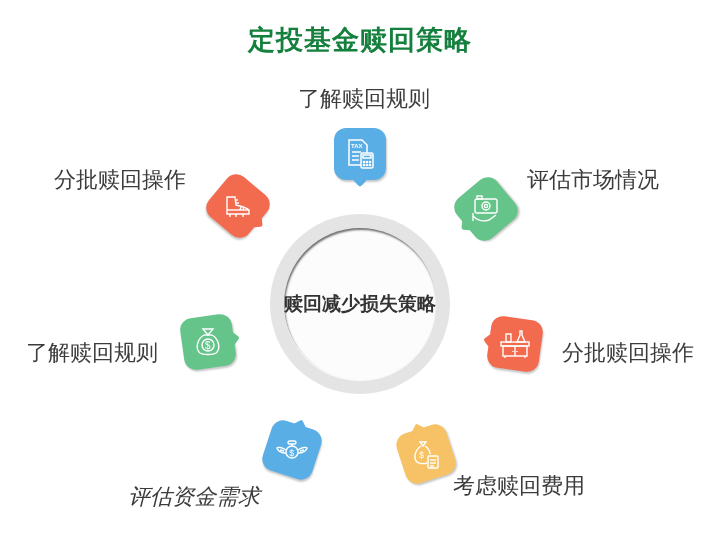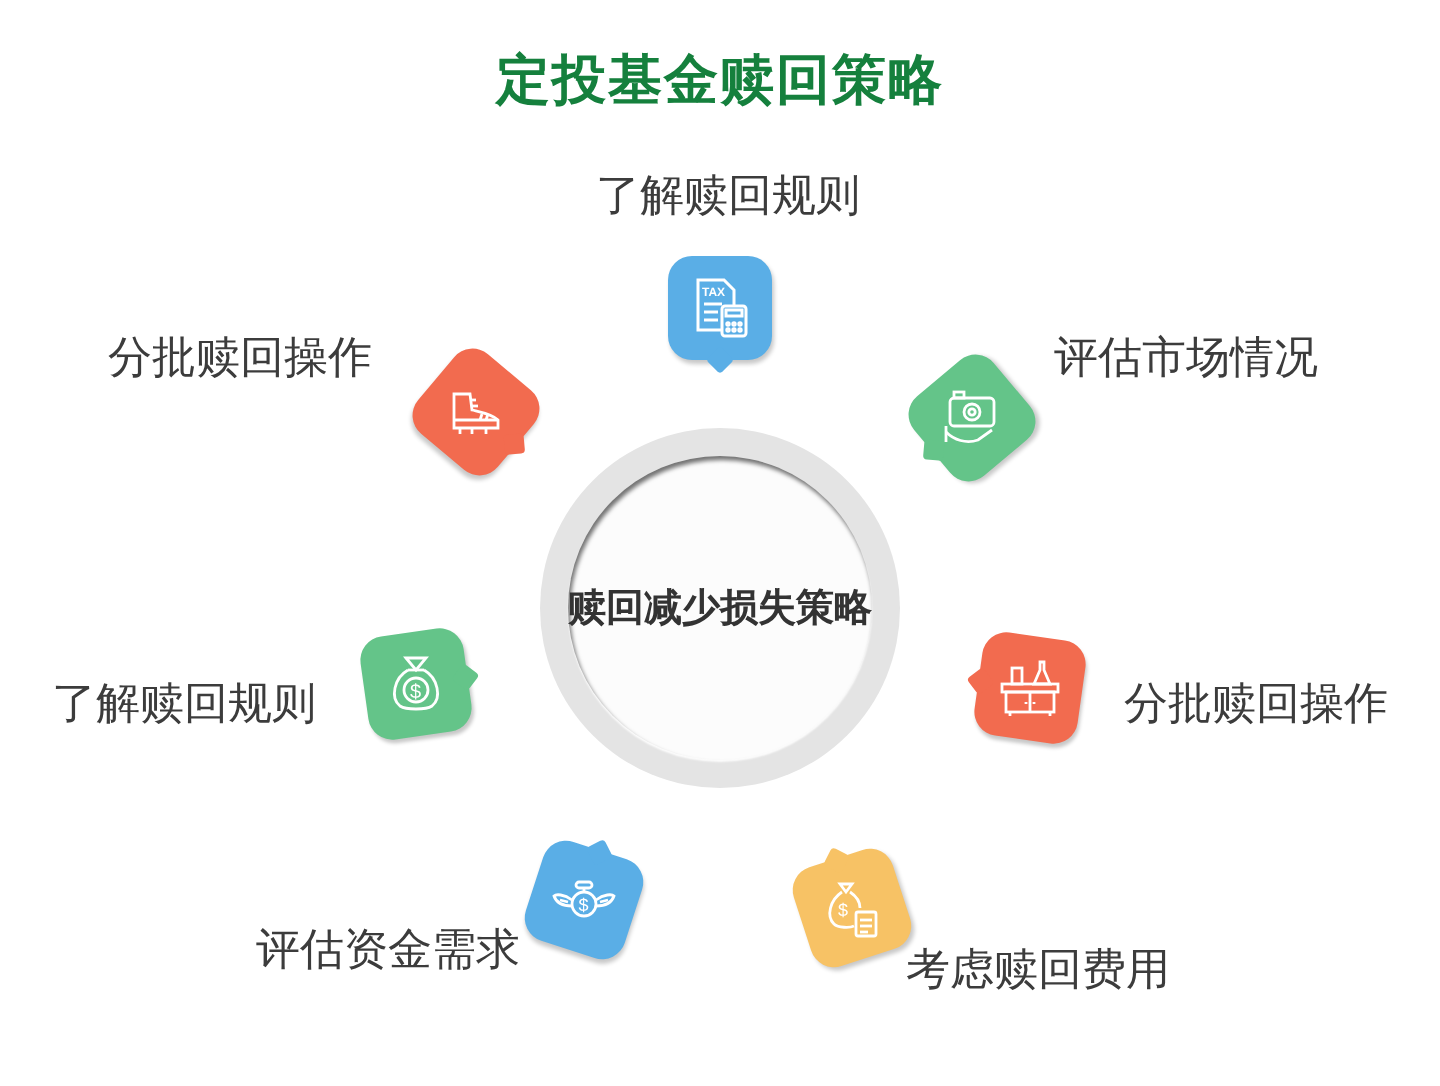--- a/index.html
+++ b/index.html
@@ -112,21 +112,21 @@
       <path d="M16 9c3 2 5 5 5 8"></path>
       <path d="M11 5l3 4 3-4z"></path>
     <text x="10" y="21" font-size="9" fill="#fff" stroke="none" font-family="Liberation Sans, sans-serif">$</text>
     <rect x="19" y="19" width="10" height="12" rx="1"></rect>
       <line x1="21" y1="23" x2="27" y2="23"></line>
       <line x1="21" y1="26" x2="27" y2="26"></line>
       <line x1="21" y1="29" x2="25" y2="29"></line>
   </svg>
 </div>
 
-<div class="label" style="left:128px; top:463px;">评估资金需求</div>
+<div class="label" style="left:128px; top:484px;font-style:italic;">评估资金需求</div>
 <div class="tile blue t-up" style="left:266px; top:424px; transform:rotate(18deg);">
   <svg viewBox="0 0 34 34" fill="none" stroke="#fff" stroke-width="1.4" style="transform:rotate(-18deg)">
     <circle cx="17" cy="19" r="6"></circle>
       <text x="14.2" y="22.5" font-size="9" fill="#fff" stroke="none" font-family="Liberation Sans, sans-serif">$</text>
     <rect x="13" y="8" width="8" height="3" rx="1.5"></rect>
       <line x1="17" y1="11" x2="17" y2="13"></line>
     <path d="M11 17c-4-3-8-3-9-2 1 3 4 5 9 5"></path>
       <path d="M23 17c4-3 8-3 9-2-1 3-4 5-9 5"></path>
     <line x1="5" y1="17" x2="9" y2="18"></line>
       <line x1="29" y1="17" x2="25" y2="18"></line>

